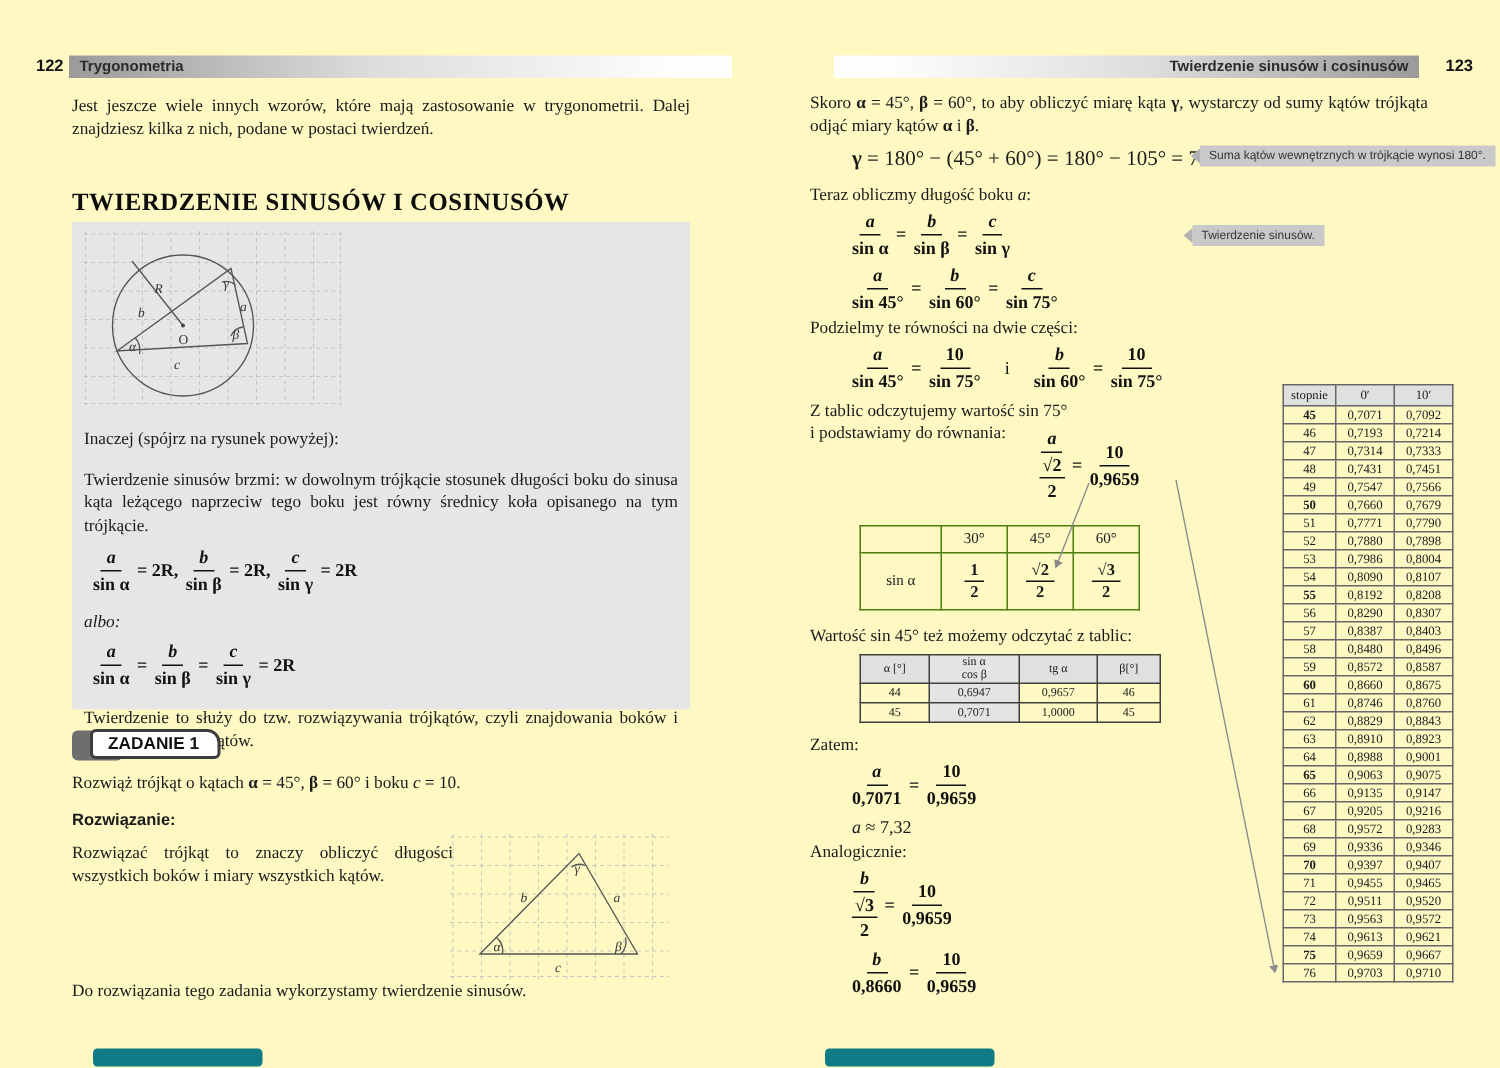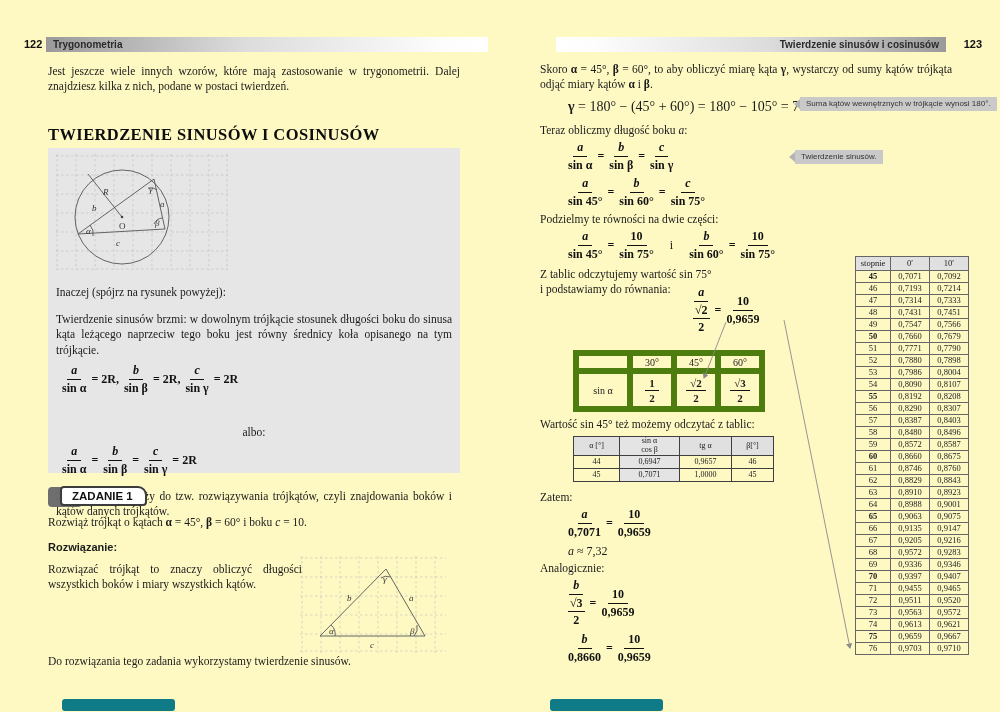--- a/index.html
+++ b/index.html
@@ -48,21 +48,21 @@
   .note { position:absolute; background:#c9c9c9; color:#333;
           font:8px "Liberation Sans", sans-serif; line-height:14px; height:14px;
           padding:0 6px; white-space:nowrap; }
   .note:before { content:""; position:absolute; left:-6px; top:2px;
                  border-top:5px solid transparent; border-bottom:5px solid transparent;
                  border-right:6px solid #b3b3b3; }
 
   
   table { border-collapse:collapse; }
   .sintab { position:absolute; left:73px; top:350px; font-size:10px; }
-  .sintab td, .sintab th { border:6px solid #4d7c0f; text-align:center; vertical-align:middle; font-weight:normal; }
+  .sintab td, .sintab th { border:1px solid #4d7c0f; text-align:center; vertical-align:middle; font-weight:normal; }
   .sintab tr:first-child td { height:18px; width:44px; }
   .sintab td:first-child { width:54px; }
   .sintab tr:last-child td { height:38px; }
   .sintab .frac { font-size:11px; font-weight:bold; }
 
   .valtab { position:absolute; left:73px; top:436px; font-size:8px; line-height:1.1; }
   .valtab td, .valtab th { border:1px solid #3f3f3f; text-align:center; vertical-align:middle; font-weight:normal; }
   .valtab th { background:#e0e0e0; height:19px; }
   .valtab td { height:13px; }
   .valtab th:nth-child(1), .valtab td:nth-child(1) { width:46px; }
@@ -138,21 +138,21 @@
             <span class="den">sin β</span>
           </span>
         <span class="op">= 2R,</span>
         <span class="frac">
             <span class="num bi">c</span>
             <span class="den">sin γ</span>
           </span>
         <span class="op">= 2R</span>
       </div>
 
-      <div class="bp" style="margin-top:29px; text-align:center;">albo:</div>
+      <div class="bp" style="margin-top:11px; text-align:left;font-style:italic;">albo:</div>
 
       <div class="eqrow" style="margin:4px 0 0 6px;">
         <span class="frac">
             <span class="num bi">a</span>
             <span class="den">sin α</span>
           </span>
         <span class="op">=</span>
         <span class="frac">
             <span class="num bi">b</span>
             <span class="den">sin β</span>

